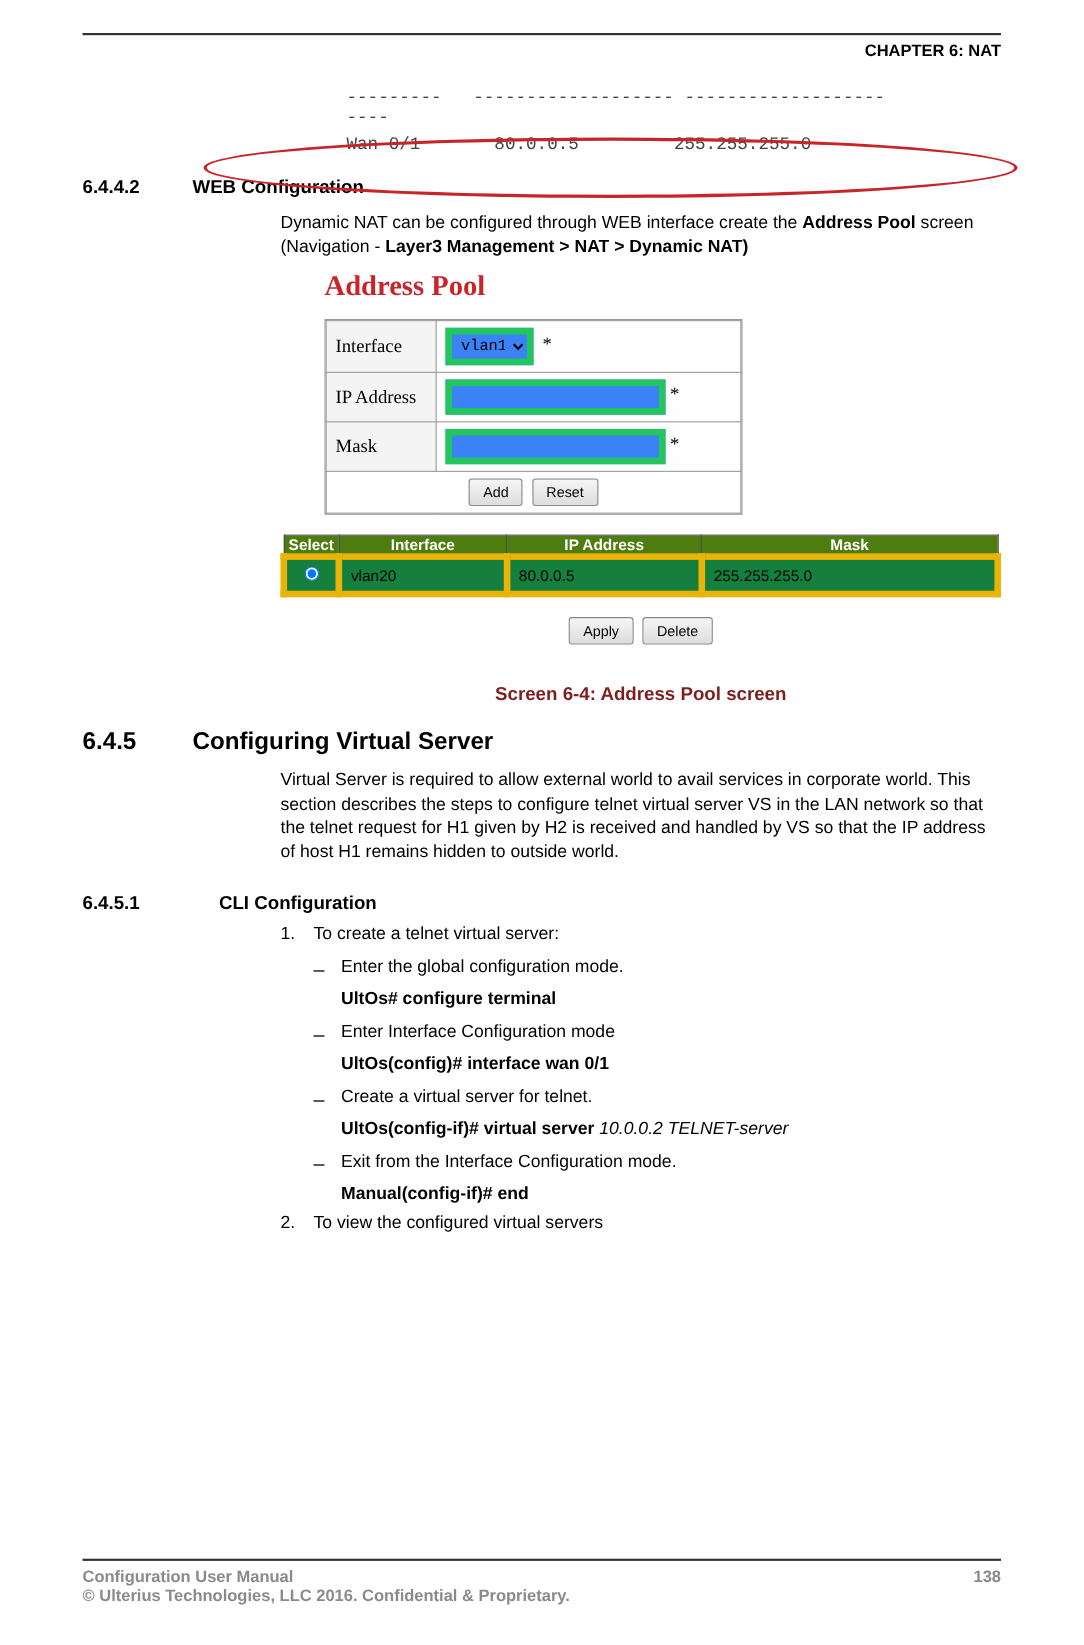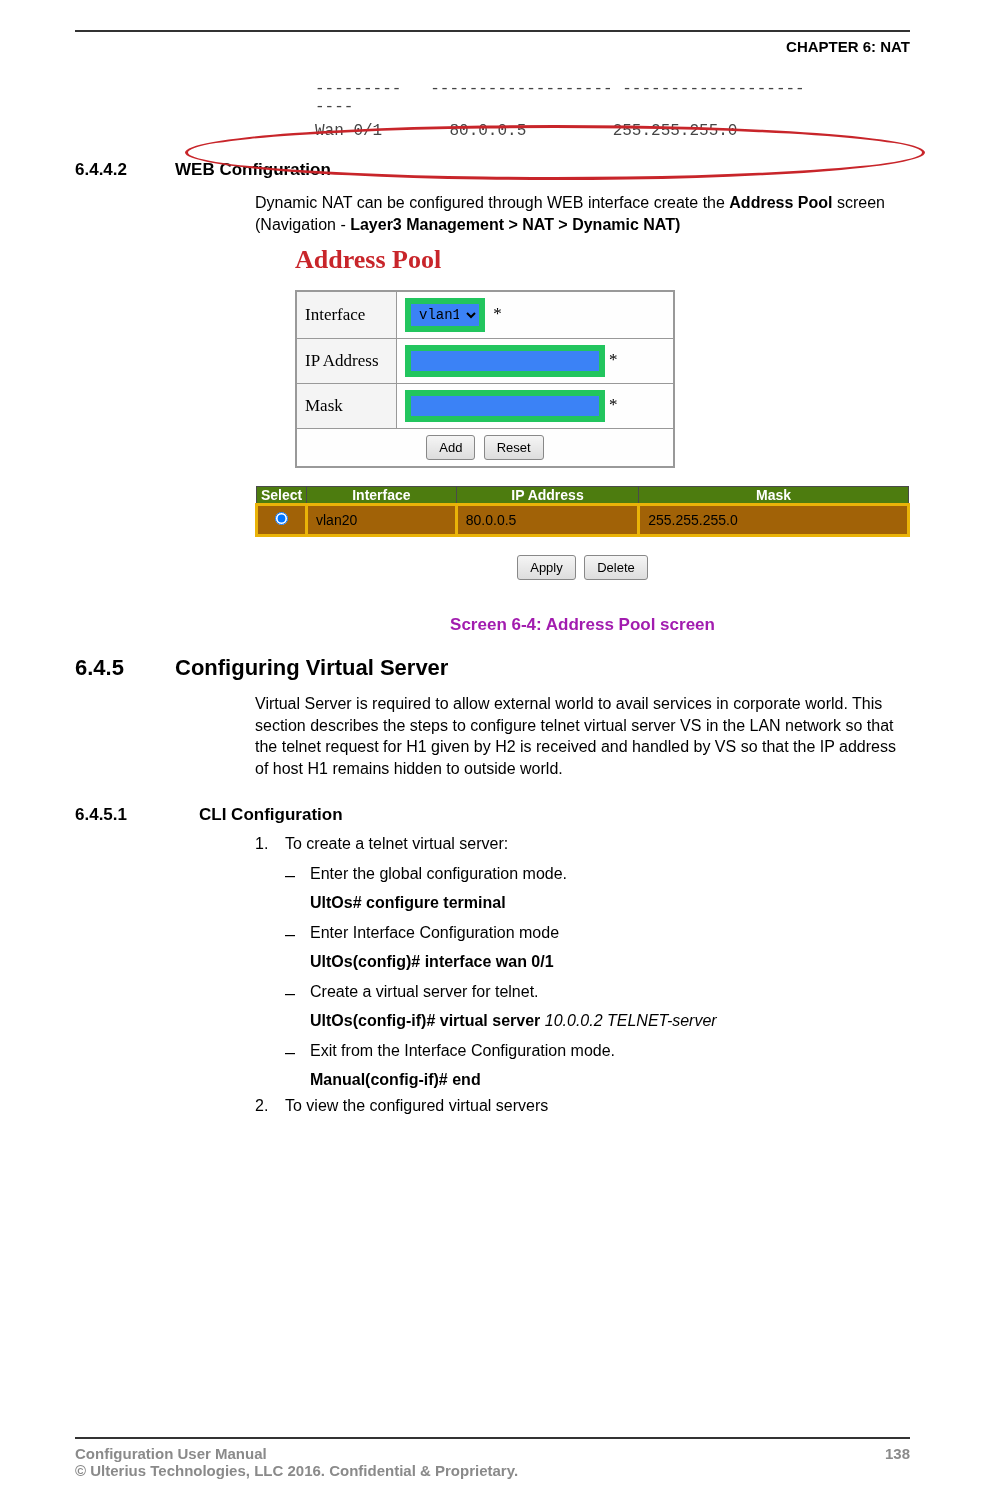--- a/index.html
+++ b/index.html
@@ -68,21 +68,21 @@
     }
     .body-text {
       margin-left: 180px;
       margin-top: 12px;
       line-height: 1.35;
       font-size: 16px;
     }
     .caption {
       text-align: center;
       margin-left: 180px;
-      color: #a21caf;
+      color: #7f1d1d;
       font-weight: bold;
       font-size: 17px;
       margin-top: 35px;
       margin-bottom: 20px;
     }
     .screenshot-wrap {
       margin-left: 180px;
       margin-top: 10px;
     }
     .address-pool-title {
@@ -153,23 +153,23 @@
     }
     .pool-table th {
       background: #4d7c0f;
       color: #fff;
       border: 1px solid #4a4a4a;
       padding: 0;
       text-align: center;
       font-weight: bold;
     }
     .pool-table td {
-      border: 3px solid #eab308;
+      border: 6px solid #eab308;
       padding: 6px 8px;
-      background: #a16207;
+      background: #15803d;
     }
     .radio-cell {
       text-align: center;
       width: 50px;
     }
     .bottom-btn-row {
       text-align: center;
       margin-top: 18px;
       margin-left: 180px;
     }
@@ -199,21 +199,21 @@
       margin-left: 55px;
       margin-top: 8px;
       font-weight: bold;
     }
     .cmd-arg {
       font-weight: normal;
       font-style: italic;
     }
     .footer {
       position: absolute;
-      bottom: 16px;
+      bottom: 36px;
       left: 75px;
       right: 75px;
       border-top: 2px solid #333;
       padding-top: 6px;
       display: flex;
       justify-content: space-between;
       color: #8a8a8a;
       font-weight: bold;
       font-size: 15px;
     }

